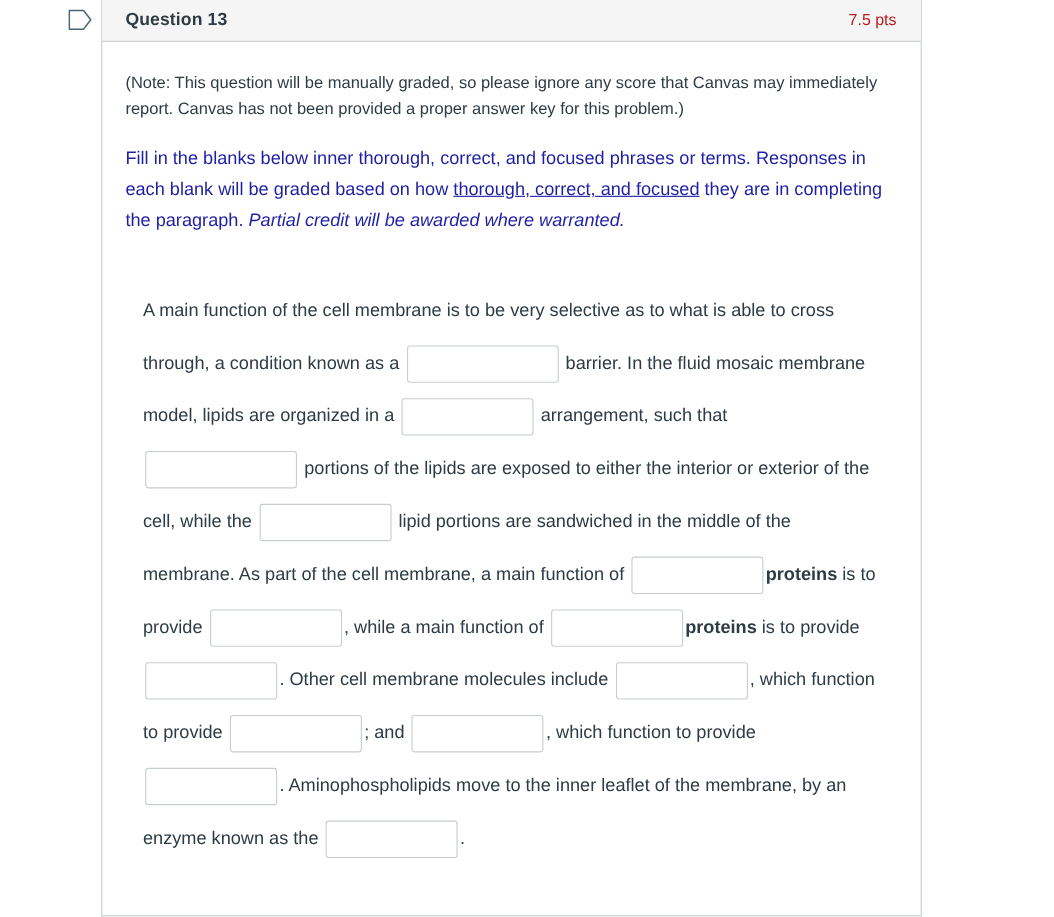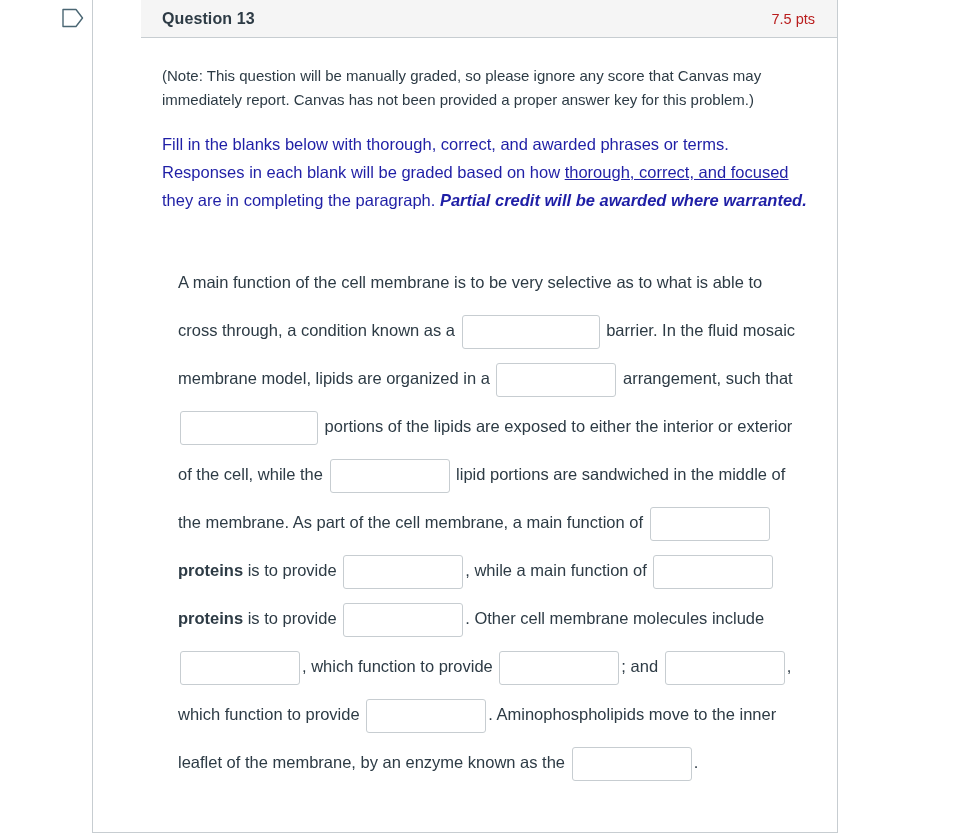--- a/index.html
+++ b/index.html
@@ -37,21 +37,20 @@
   
   .question {
     position: absolute;
     left: 92px;
     top: 0px;
     width: 746px;
     border: 1px solid #c7cdd1;
     border-top: none;
     background: #ffffff;
     box-sizing: border-box;
-    padding-left: 48px;
   }
 
   .question-header {
     height: 38px;
     background: #f5f5f5;
     border-bottom: 1px solid #c7cdd1;
     display: flex;
     align-items: center;
     justify-content: space-between;
     padding: 0 22px 0 21px;
@@ -85,21 +84,21 @@
 
   .instructions {
     font-size: 16.5px;
     line-height: 28px;
     color: #1f1fa6;
     margin: 0 0 44px 0;
     max-width: 706px;
   }
   .instructions b { font-weight: normal; }
   .instructions u { text-decoration: underline; }
-  .instructions i { font-style: italic; font-weight: bold; }
+  .instructions i { font-style: italic; font-weight: normal; }
 
   .paragraph {
     font-size: 16.5px;
     line-height: 48px;
     color: #2d3b45;
     margin: 16px;
     max-width: 706px;
   }
   .paragraph b { font-weight: bold; }
 
@@ -140,21 +139,21 @@
     <div class="question-header">
       <span class="question-name">Question 13</span>
       <span class="question-points">7.5 pts</span>
     </div>
 
     <div class="question-body">
 
       <p class="note">(Note: This question will be manually graded, so please ignore any score that Canvas may immediately report.  Canvas has not been provided a proper answer key for this problem.)</p>
 
       <p class="instructions">
-        <span>Fill in the blanks below with thorough, correct, and awarded </span><b>phrases or terms.</b><span> Responses in each blank will be graded based on how </span><u>thorough, correct, and focused</u><span> they are in completing the paragraph. </span><i>Partial credit will be awarded where warranted.</i>
+        <span>Fill in the blanks below inner thorough, correct, and focused </span><b>phrases or terms.</b><span> Responses in each blank will be graded based on how </span><u>thorough, correct, and focused</u><span> they are in completing the paragraph. </span><i>Partial credit will be awarded where warranted.</i>
       </p>
 
       <p class="paragraph">
         <span>A main function of the cell membrane is to be very selective as to what is able to cross through, a condition known as a </span><input class="blank w-lg" type="text" value="" style=""><span> barrier.  In the fluid mosaic membrane model, lipids are organized in a </span><input class="blank w-md" type="text" value="" style=""><span> arrangement, such that </span><input class="blank w-lg" type="text" value="" style=""><span> portions of the lipids are exposed to either the interior or exterior of the cell, while the </span><input class="blank w-md" type="text" value="" style=""><span> lipid portions are sandwiched in the middle of the membrane.  As part of the cell membrane, a main function of </span><input class="blank w-md" type="text" value="" style=""><b>proteins</b><span> is to provide </span><input class="blank w-md" type="text" value="" style=""><span>, while a main function of </span><input class="blank w-md" type="text" value="" style=""><b>proteins</b><span> is to provide </span><input class="blank w-md" type="text" value="" style=""><span>.  Other cell membrane molecules include </span><input class="blank w-md" type="text" value="" style=""><span>, which function to provide </span><input class="blank w-md" type="text" value="" style=""><span>; and </span><input class="blank w-md" type="text" value="" style=""><span>, which function to provide </span><input class="blank w-md" type="text" value="" style=""><span>.  Aminophospholipids move to the inner leaflet of the membrane, by an enzyme known as the </span><input class="blank w-md" type="text" value="" style=""><span>.</span>
       </p>
 
     </div>
   </div>
 </div>
 

